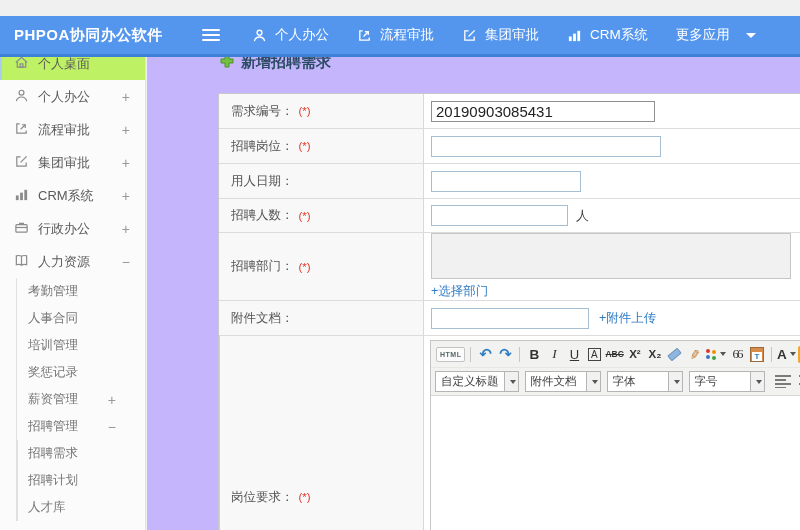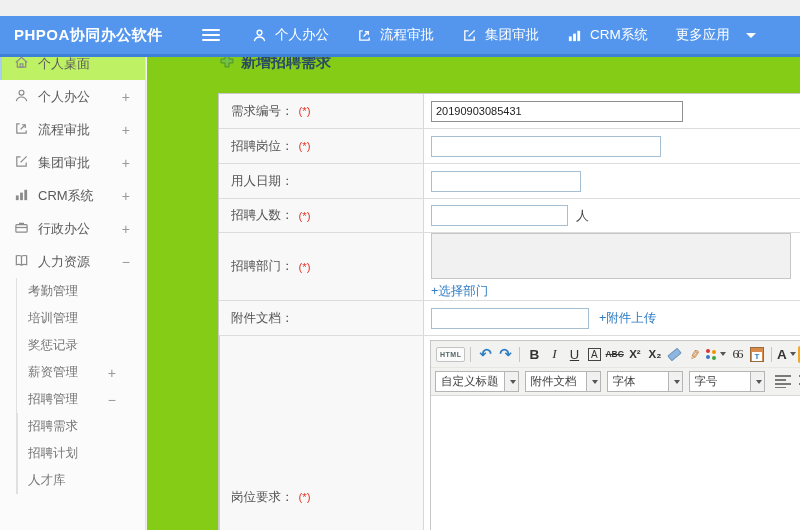--- a/index.html
+++ b/index.html
@@ -23,31 +23,31 @@
   .s-item svg{margin-right:9px;color:#8b8b8b;flex:none}
   .s-item .exp{position:absolute;right:15px;color:#999;font-size:14px}
   .s-item.active{background:#bef264;border-left:2px solid #a9cdec;padding-left:12px}
   .s-sub{margin-left:16px;border-left:1px solid #e0e0e0}
   .s-sub .s-item{height:27px;padding-left:11px;font-size:12.5px;color:#767676}
   .s-sub .s-item .exp{right:29px}
   .s-sub2{border-left:1px solid #e0e0e0}
   .s-sub2 .s-item{height:27px;padding-left:10px}
 
   
-  .content{position:absolute;left:147px;top:44px;right:0;bottom:0;overflow:hidden;background:#84cc16}
+  .content{position:absolute;left:147px;top:44px;right:0;bottom:0;overflow:hidden;background:#c4b5fd}
   .page-title{position:absolute;left:73px;top:9px;display:flex;align-items:center;gap:7px;font-size:15px;font-weight:bold;color:#2b4a63}
   .form-table{position:absolute;left:71px;top:49px;width:645px;background:#fff;border:1px solid #c9c9c9}
   .f-row{display:flex;border-bottom:1px solid #dcdcdc}
   .f-row:last-child{border-bottom:none}
   .f-label{width:205px;min-width:205px;background:#f8f8f8;border-right:1px solid #d8d8d8;display:flex;align-items:center;padding-left:12px;font-size:12.5px;color:#555}
   .req{color:#e23b2e;margin-left:5px;font-size:11.5px}
   .f-value{flex:1;display:flex;align-items:center;padding-left:7px;background:#fff}
   .h35{height:35px}.h34{height:34px}.h68{height:68px}.hed{height:322px}
   .inp{height:21px;border:1px solid #a5bed2;font-size:13px;padding:0 4px;background:#fff;color:#222;font-family:"Liberation Sans",sans-serif}
-  .inp-no{width:252px;border-color:#8f8f8f;font-size:11px}
+  .inp-no{width:224px;border-color:#8f8f8f;font-size:15px}
   .w230{width:230px}.w150{width:150px}.w137{width:137px}.w158{width:158px}
   .suffix{margin-left:8px;font-size:13px;color:#444}
   .link{color:#2e7cc3;font-size:12.5px;text-decoration:none;cursor:pointer;white-space:nowrap}
   .col{flex-direction:column;align-items:flex-start;justify-content:center}
   .dept-box{width:360px;height:46px;background:#f1f1f1;border:1px solid #c6c6c6;position:relative;resize:none}
   .dept-box::after{content:"";position:absolute;right:1px;bottom:1px;width:8px;height:8px;background:repeating-linear-gradient(135deg,#9a9a9a 0 1px,transparent 1px 3px)}
   .dept-link{margin-top:4px}
   .ml10{margin-left:10px}
   .lab-ed{box-shadow:inset 1px 0 0 #b9d6ec}
   .val-ed{padding:4px 0 4px 6px;align-items:stretch}
@@ -201,20 +201,23 @@
         </svg></span>
     <span>人力资源</span>
     <span class="exp">−</span>
   </div>
 
   <div class="s-sub">
     <div class="s-item">
         <span>考勤管理</span>
       </div>
     <div class="s-item">
+        <span>人事合同</span>
+      </div>
+    <div class="s-item">
         <span>培训管理</span>
       </div>
     <div class="s-item">
         <span>奖惩记录</span>
       </div>
     <div class="s-item">
       <span>薪资管理</span>
       <span class="exp">+</span>
     </div>
     <div class="s-item">

